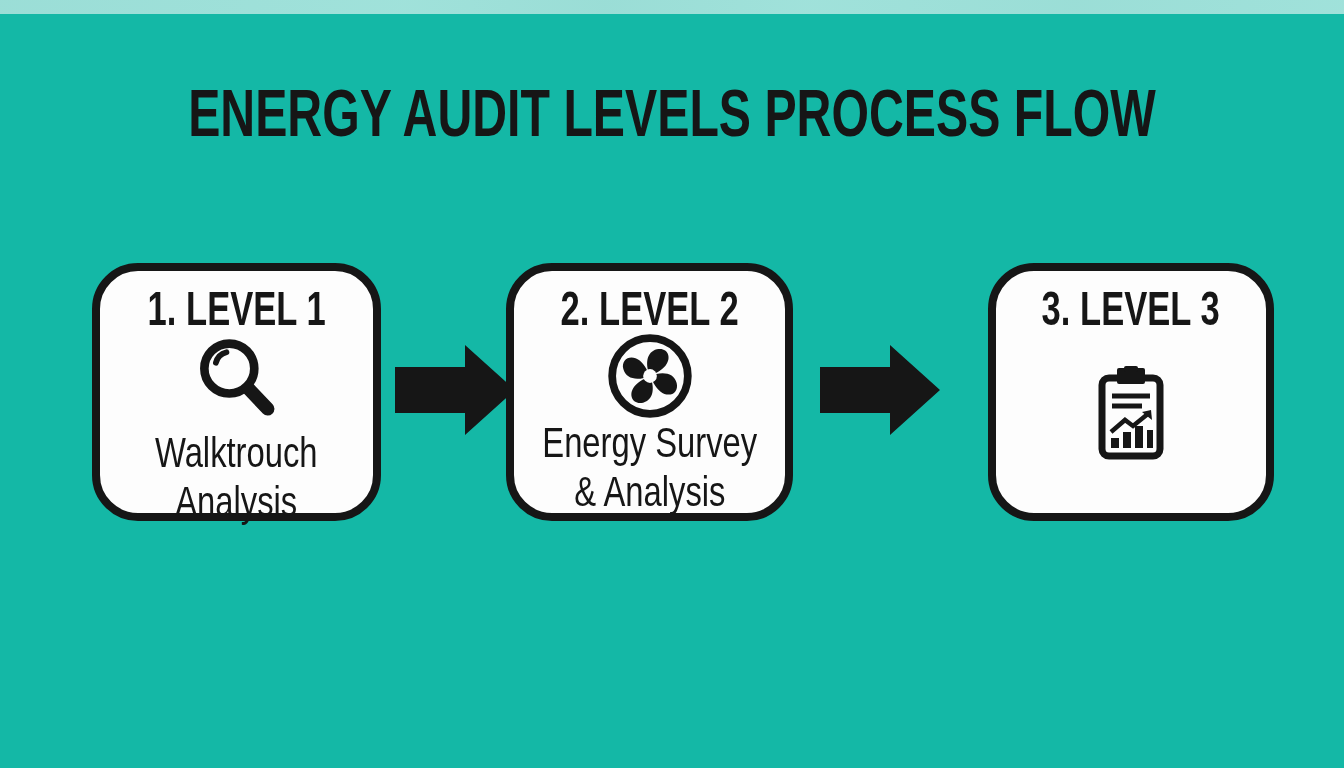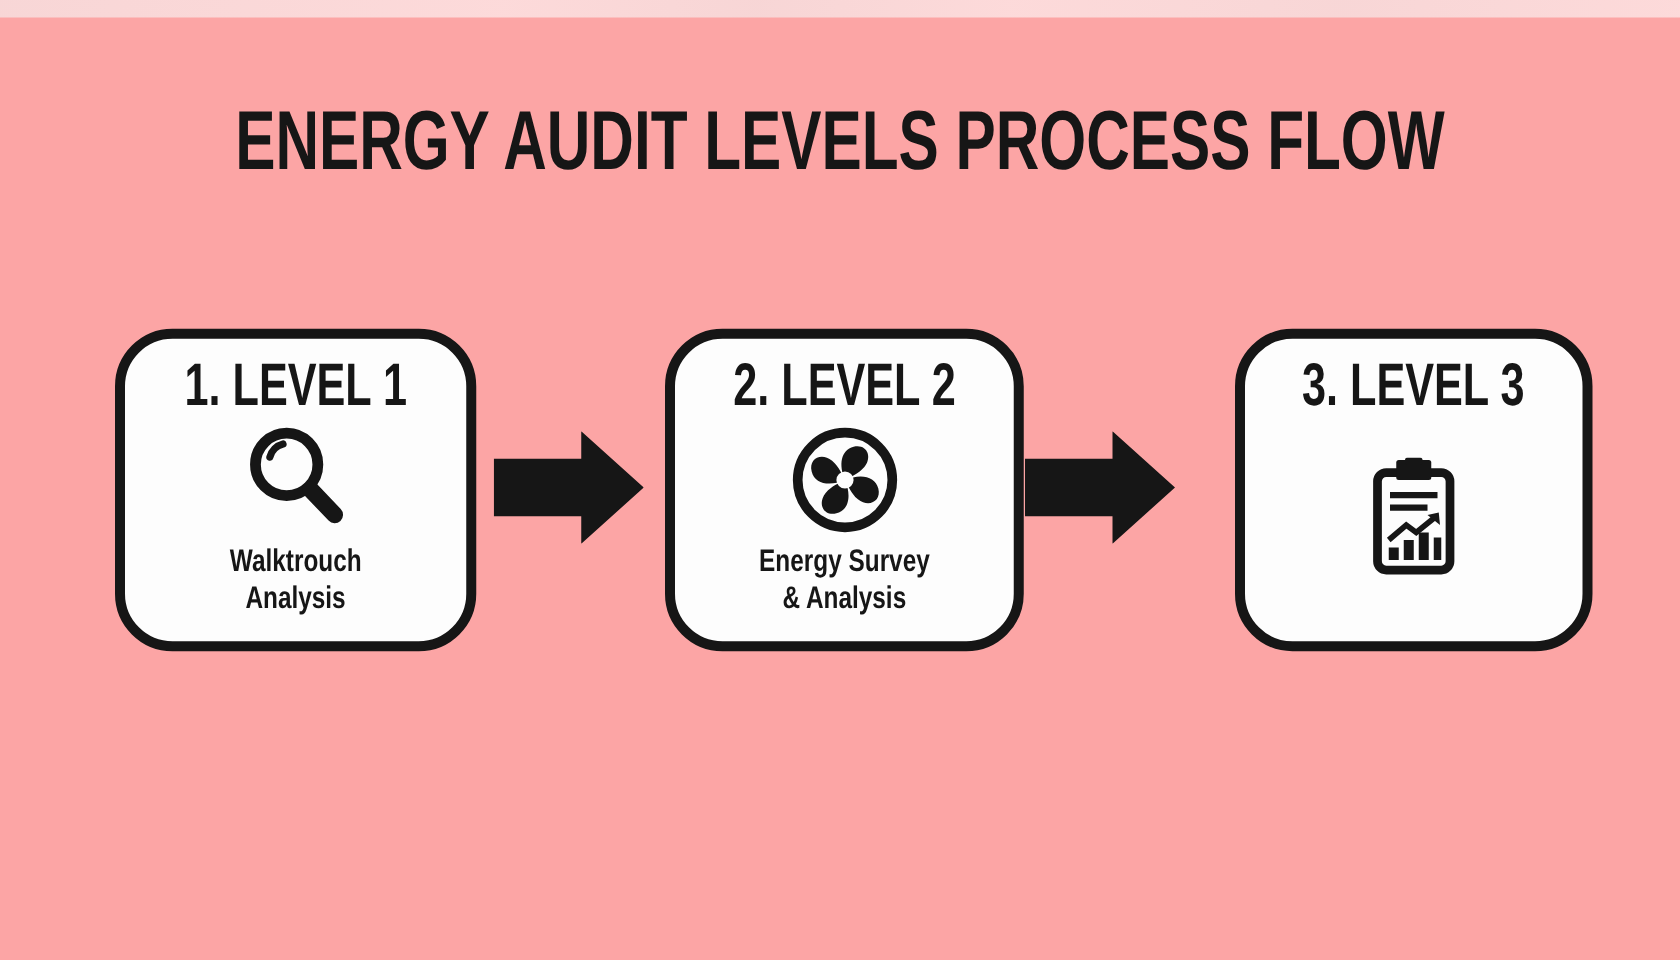--- a/index.html
+++ b/index.html
@@ -5,21 +5,21 @@
   html, body {
     margin: 0;
     padding: 0;
     background: #fdfdfd;
     font-family: "Liberation Sans", sans-serif;
   }
   .stage {
     position: relative;
     width: 1344px;
     height: 768px;
-    background: #fca5a5;
+    background: #14b8a6;
     overflow: hidden;
     color: #161616;
   }
   .top-noise {
     position: absolute;
     top: 0; left: 0;
     width: 100%; height: 14px;
     background: linear-gradient(to right, #f5f7f7 0%, #fdfdfd 30%, #f4f6f6 45%, #fdfdfd 60%, #f5f7f7 80%, #fdfdfd 100%);
     opacity: .6;
   }
@@ -53,37 +53,37 @@
     border: 8px solid #161616;
     border-radius: 46px;
     background: #fdfdfd;
     display: flex;
     flex-direction: column;
     align-items: center;
     justify-content: space-between;
     padding: 14px 6px 20px 6px;
   }
   .box-1 { left: 92px;  width: 289px; }
-  .box-2 { left: 532px; width: 287px; }
+  .box-2 { left: 506px; width: 287px; }
   .box-3 { left: 954px; width: 286px; margin-left: 34px; }
   .step-heading {
     font-size: 48px;
     font-weight: bold;
     line-height: 1.0;
     white-space: nowrap;
   }
   .step-icon {
     flex: 1 1 auto;
     display: flex;
     align-items: center;
     justify-content: center;
   }
   .step-label {
-    font-size: 25px;
-    font-weight: bold;
+    font-size: 42px;
+    font-weight: normal;
     line-height: 1.16;
     text-align: center;
     white-space: nowrap;
   }
   .arrow {
     position: absolute;
     top: 345px;
     width: 120px;
     height: 90px;
   }

